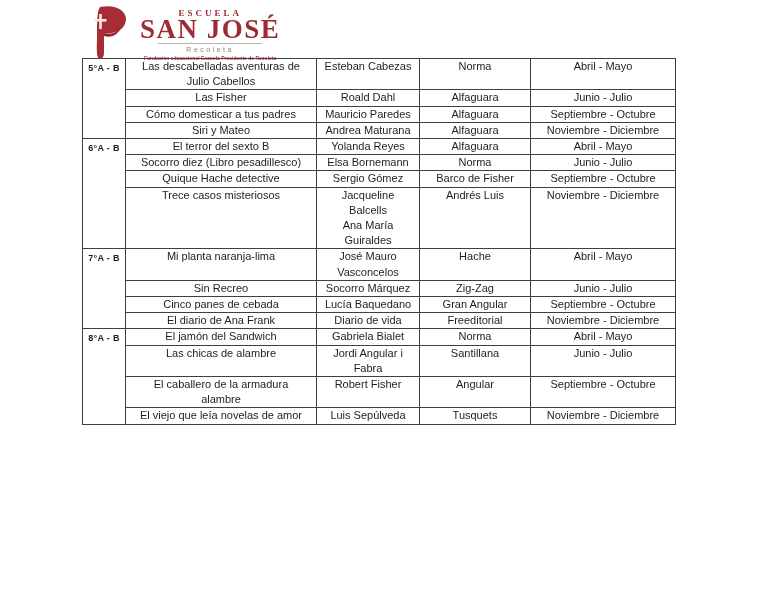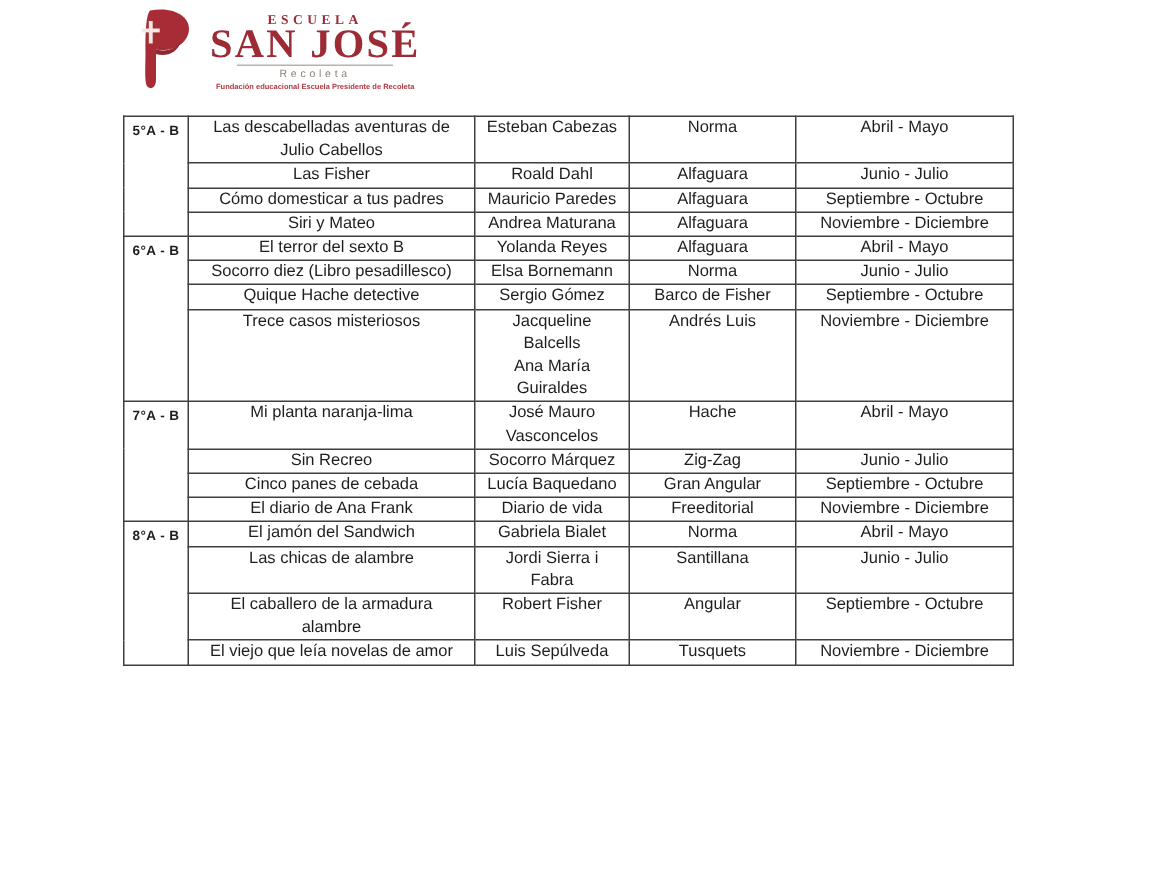--- a/index.html
+++ b/index.html
@@ -40,21 +40,21 @@
     font-size: 7px; letter-spacing: 2.5px; color: #8a8378;
   }
   .logo-tagline {
     font-family: "Liberation Sans", sans-serif;
     font-size: 5px; color: #b03a40; white-space: nowrap;
     margin-top: 2px; font-weight: bold;
   }
 
   
   table.reading-plan {
-    position: absolute; left: 82px; top: 77px;
+    position: absolute; left: 82px; top: 58px;
     width: 593px;
     border-collapse: collapse; table-layout: fixed;
   }
   table.reading-plan td {
     border: 1px solid #3f3f3f;
     font-size: 11px; line-height: 15.2px;
     color: #1e1e1e;
     text-align: center; vertical-align: top;
     padding: 0 2px;
     white-space: pre-line;
@@ -178,21 +178,21 @@
         </tr>
         <tr>
           <td class="grade-cell" rowspan="4">8°A - B</td>
           <td>El jamón del Sandwich</td>
           <td>Gabriela Bialet</td>
           <td>Norma</td>
           <td>Abril - Mayo</td>
         </tr>
         <tr>
           <td>Las chicas de alambre</td>
-          <td>Jordi Sierra i
+          <td>Jordi Angular i
 Fabra</td>
           <td>Santillana</td>
           <td>Junio - Julio</td>
         </tr>
         <tr>
           <td>El caballero de la armadura
 alambre</td>
           <td>Robert Fisher</td>
           <td>Angular</td>
           <td>Septiembre - Octubre</td>

